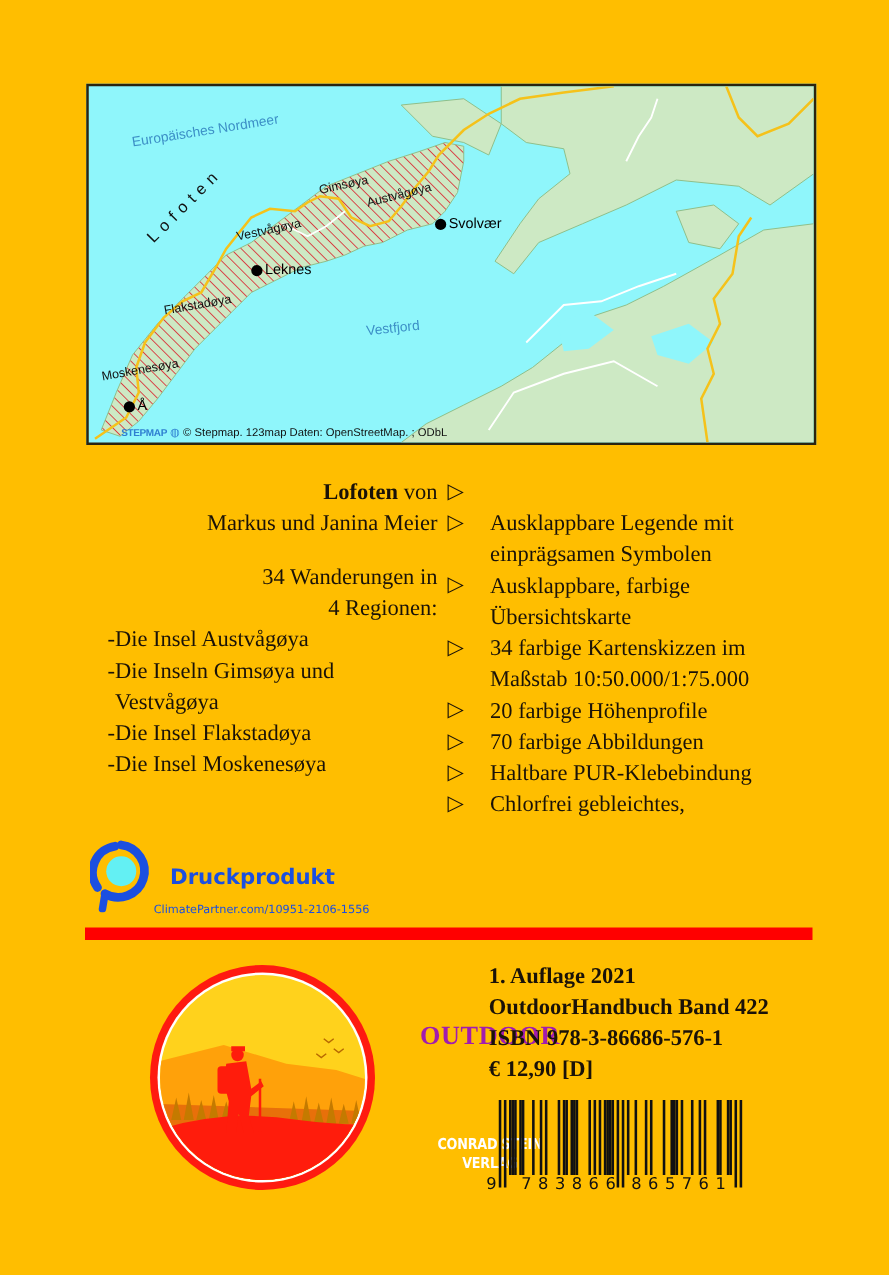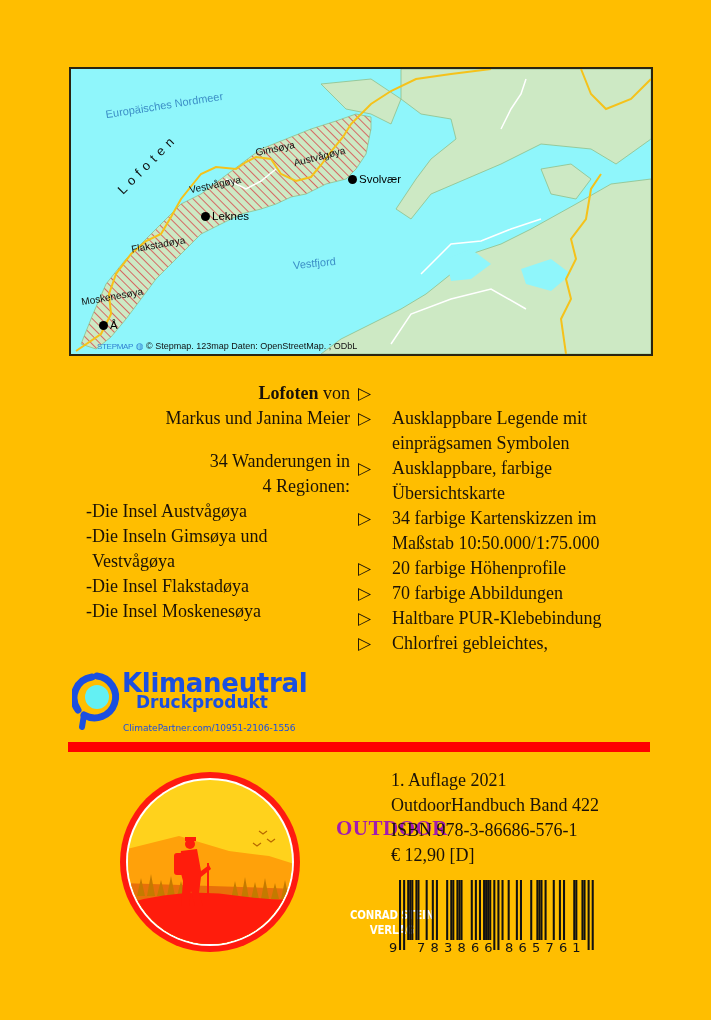--- a/index.html
+++ b/index.html
@@ -11,21 +11,21 @@
     position:absolute; left:69px; top:67px; width:580px; height:285px;
     border:2px solid #2a2410; background:#8ff6fb; overflow:hidden;
   }
   .map svg { display:block; }
   .map-label { position:absolute; font-family:"Liberation Sans", sans-serif; white-space:nowrap; }
   .sea { color:#3c8fc6; font-size:11px; }
   .island { color:#111; font-size:10px; }
   .town { color:#000; font-size:11.5px; display:flex; align-items:center; gap:2px; }
   .dot { width:9px; height:9px; border-radius:50%; background:#000; display:inline-block; }
   .credit { position:absolute; left:26px; bottom:3px; font-family:"Liberation Sans", sans-serif; font-size:9px; color:#111; white-space:nowrap; }
-  .credit .step { color:#2f7fd1; font-weight:normal; font-size:8px; letter-spacing:-0.3px; }
+  .credit .step { color:#2f7fd1; font-weight:bold; font-size:8px; letter-spacing:-0.3px; }
 
   .col-left { position:absolute; left:70px; top:381px; width:280px; font-size:18px; line-height:25px;text-align:right; }
   .col-left p { margin:0; }
   .col-left .gap { height:18px; }
   .col-left b { font-weight:bold; }
   .region { display:flex; }
   .region .dash { width:22px; flex:none; }
 
   .col-right { position:absolute; left:358px; top:381px; width:300px; font-size:18px; line-height:25px; }
   .feat { display:flex; }
@@ -37,21 +37,21 @@
   .klima .sub { position:absolute; left:53px; top:24px; font-family:"DejaVu Sans", sans-serif; font-weight:bold; font-size:17px; color:#1b4fe0;margin-left:13px; }
   .klima .url { position:absolute; left:53px; top:55px; font-family:"DejaVu Sans", sans-serif; font-size:9px; color:#1b4fe0; }
 
   .redbar { position:absolute; left:68px; top:742px; width:582px; height:10px; background:#ff0000; }
 
   .badge { position:absolute; left:119px; top:771px; width:182px; height:182px; }
   .badge .t-out { position:absolute; width:100%; top:45px; text-align:center; font-family:Liberation Serif, serif; font-weight:bold; font-size:21px; color:#a21caf; letter-spacing:0.5px; }
   .badge .t-pub { position:absolute; width:100%; top:137px; text-align:center; font-family:"DejaVu Sans", sans-serif; font-weight:bold; font-size:12px; line-height:15px; color:#fff; letter-spacing:-0.2px; transform:scaleX(0.85); }
 
   .pubinfo { position:absolute; left:391px; top:768px; font-size:18px; line-height:25px; }
-  .pubinfo p { margin:0; }
+  .pubinfo p { margin:0;font-weight:bold; }
 
   .barcode { position:absolute; left:389px; top:880px; width:210px; height:75px; }
   .barcode .digits { position:absolute; top:60px; left:0; font-family:"DejaVu Sans", sans-serif; font-size:13px; color:#111; }
 </style>
 </head>
 <body>
 
 <div class="map">
   <svg width="580" height="285" viewBox="0 0 580 285">
     <defs>
@@ -187,21 +187,20 @@
     </div>
   </div>
 
 <div class="klima">
   <svg width="50" height="58" viewBox="0 0 50 58" style="position:absolute;left:2px;top:4px;">
     <path d="M25 4 A21 21 0 1 1 12 43" fill="none" stroke="#1b4fe0" stroke-width="7" stroke-linecap="round"></path>
     <path d="M20 5 A21 21 0 0 0 6 38" fill="none" stroke="#1b4fe0" stroke-width="7" stroke-linecap="round"></path>
     <line x1="12" y1="43" x2="10" y2="55" stroke="#1b4fe0" stroke-width="6" stroke-linecap="round"></line>
     <circle cx="25" cy="25" r="12" fill="#63f0f3"></circle>
   </svg>
-  <span class="name">Klimaneutral</span>
   <span class="sub">Druckprodukt</span>
   <span class="url">ClimatePartner.com/10951-2106-1556</span>
 </div>
 
 <div class="redbar"></div>
 
 <div class="badge">
   <svg width="182" height="182" viewBox="0 0 182 182">
     <defs>
         <clipPath id="c">

